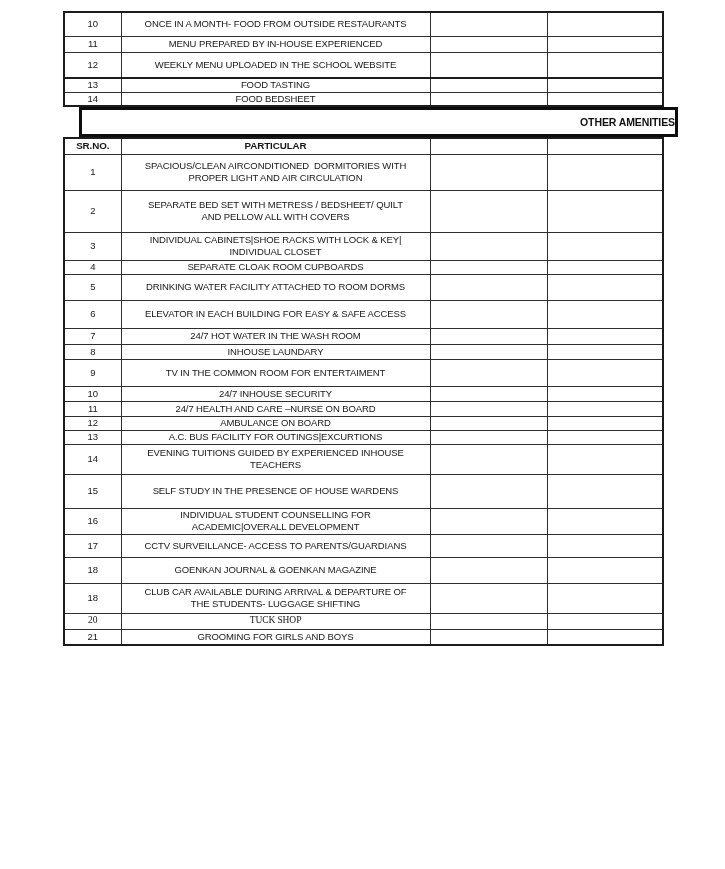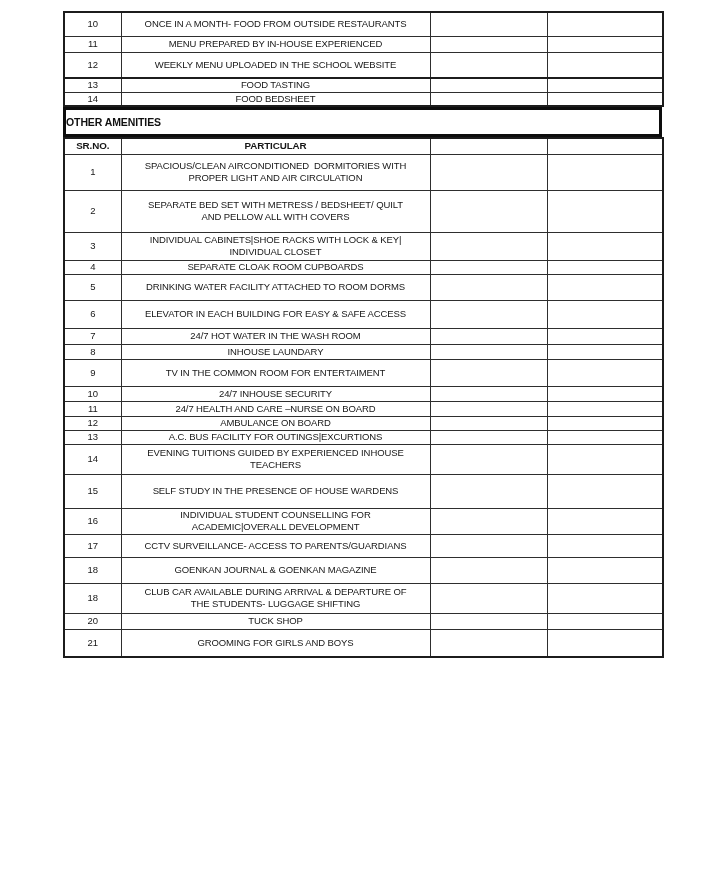--- a/index.html
+++ b/index.html
@@ -43,21 +43,22 @@
   .col-e1  { width: 117px; }
   .col-e2  { width: 116px; }
   tr.thick-bottom td { border-bottom: 2px solid #1c1c1c; }
   .band {
     width: 599px;
     height: 30px;
     border: 3px solid #0d0d0d;
     background: #ffffff;
     display: flex;
     align-items: center;
-    justify-content: flex-start;
+    justify-content: flex-end;
+    margin-left: 16px;
   }
   .band-title {
     font-weight: 700;
     font-size: 10.5px;
     letter-spacing: -0.1px;
     color: #111111;
   }
   .hdr-row { height: 16px; padding-left: 48px; }
 </style>
 </head>
@@ -240,27 +241,27 @@
     <td class="c3"></td>
     <td class="c4"></td>
   </tr>
           <tr class="row" style="height: 30px;">
     <td class="c1">18</td>
     <td class="c2">CLUB CAR AVAILABLE DURING ARRIVAL &amp; DEPARTURE OF
 THE STUDENTS- LUGGAGE SHIFTING</td>
     <td class="c3"></td>
     <td class="c4"></td>
   </tr>
-          <tr class="row" style="height: 16px;">
+          <tr class="row" style="height: 16px; font-family: Liberation Serif, serif;">
     <td class="c1">20</td>
     <td class="c2">TUCK SHOP</td>
     <td class="c3"></td>
     <td class="c4"></td>
   </tr>
-          <tr class="row" style="height: 28px;">
+          <tr class="row" style="height: 16px;">
     <td class="c1">21</td>
     <td class="c2">GROOMING FOR GIRLS AND BOYS</td>
     <td class="c3"></td>
     <td class="c4"></td>
   </tr>
         </tbody>
     </table>
 
   </div>
 </div>

